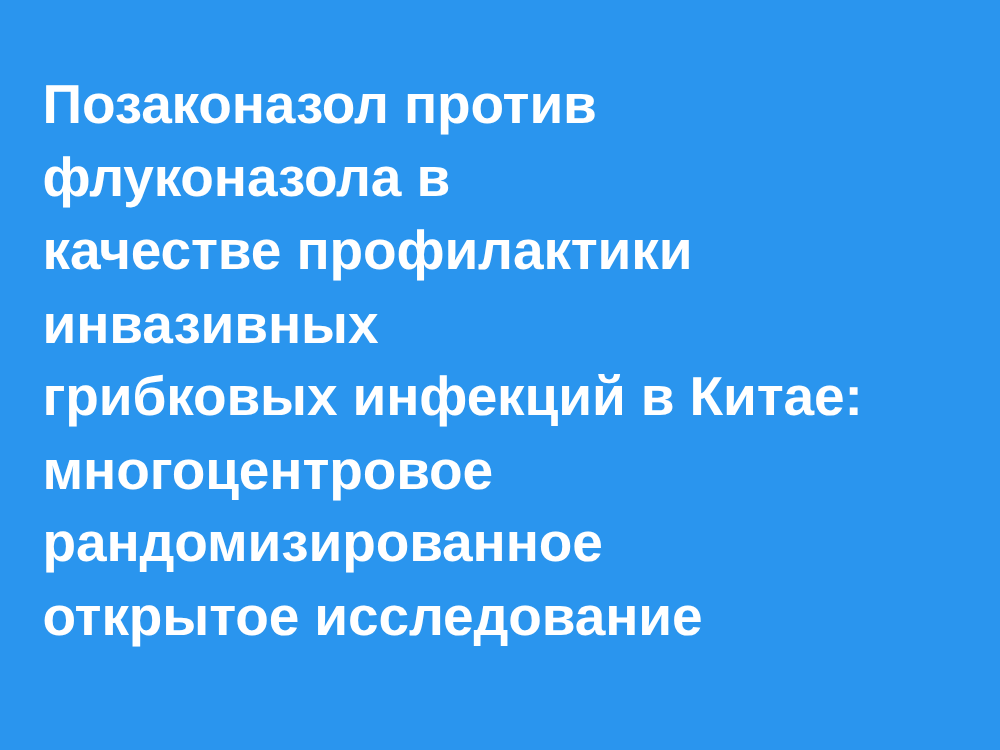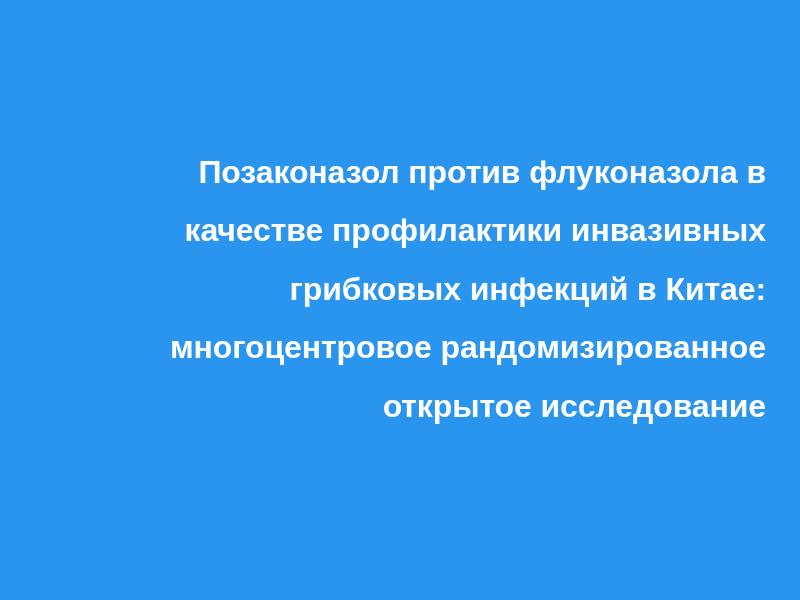--- a/index.html
+++ b/index.html
@@ -30,24 +30,24 @@
     padding: 0 14px 22px 14px;
     box-sizing: border-box;
     text-align: center;
   }
 
   #title-text {
     margin: 0;
     color: #ffffff;
     font-family: "Liberation Sans", sans-serif;
     font-weight: bold;
-    font-size: 32px;
+    font-size: 44px;
     line-height: 58.5px;
     letter-spacing: -0.1px;
-    text-align: right;
+    text-align: left;
     white-space: pre-line;
     -webkit-font-smoothing: antialiased;
   }
 </style>
 </head>
 <body>
 
 <div id="slide">
 
   <div id="title-block">

